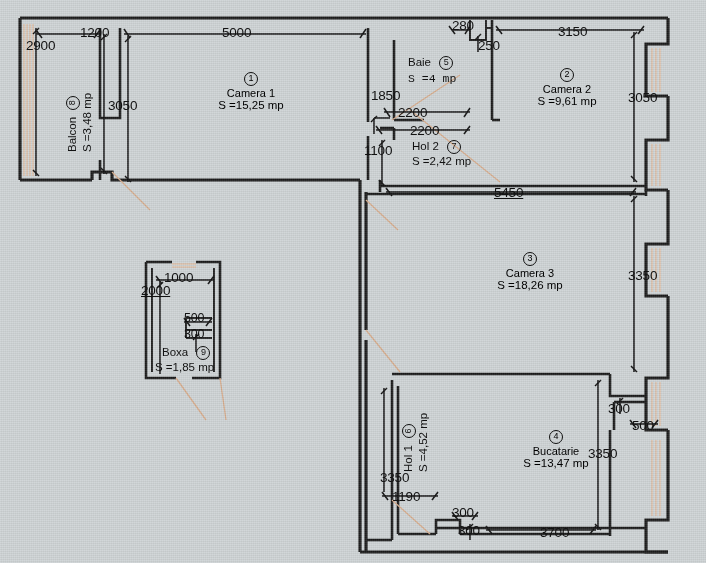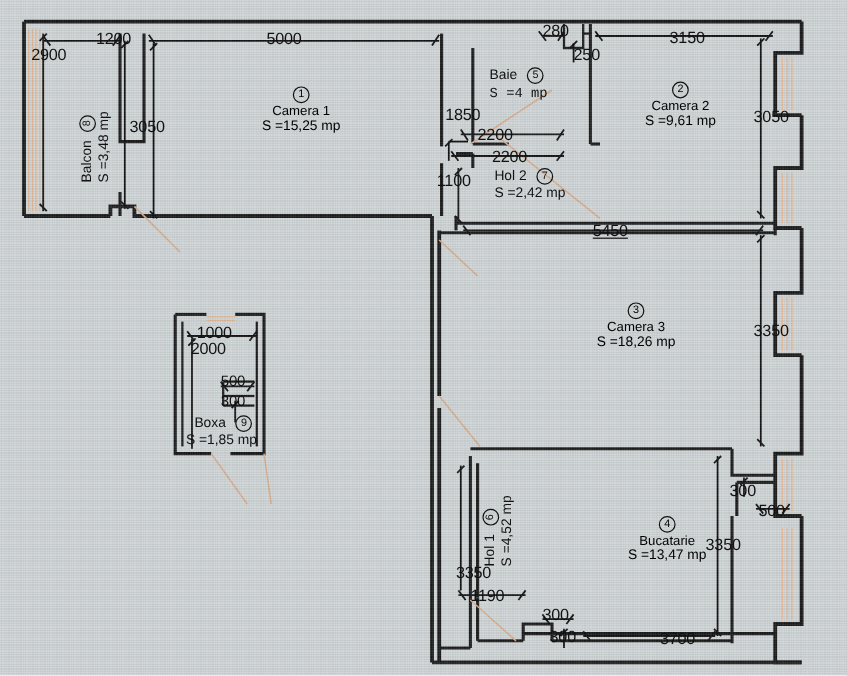--- a/index.html
+++ b/index.html
@@ -353,26 +353,26 @@
 
   <div class="lbl dimtxt" style="left:355px;top:88px;margin-left:16px;">1850</div>
   <div class="lbl dimtxt" style="left:398px;top:105px;">2200</div>
   <div class="lbl dimtxt" style="left:410px;top:123px;">2200</div>
   <div class="lbl dimtxt" style="left:364px;top:143px;">1100</div>
 
   <div class="lbl dimtxt" style="left:494px;top:185px;text-decoration:underline;">5450</div>
   <div class="lbl dimtxt" style="left:628px;top:268px;">3350</div>
 
   <div class="lbl dimtxt" style="left:164px;top:270px;">1000</div>
-  <div class="lbl dimtxt" style="left:159px;top:283px;">2000</div>
+  <div class="lbl dimtxt" style="left:141px;top:283px;text-decoration:underline;">2000</div>
   <div class="lbl dimtxt sm" style="left:184px;top:311px;">500</div>
   <div class="lbl dimtxt sm" style="left:184px;top:327px;">300</div>
 
   <div class="lbl dimtxt" style="left:588px;top:446px;">3350</div>
-  <div class="lbl dimtxt" style="left:540px;top:525px;margin-left:10px;">3700</div>
+  <div class="lbl dimtxt" style="left:540px;top:525px;">3700</div>
   <div class="lbl dimtxt" style="left:608px;top:401px;">300</div>
   <div class="lbl dimtxt" style="left:632px;top:418px;">500</div>
 
   <div class="lbl dimtxt" style="left:380px;top:470px;">3350</div>
   <div class="lbl dimtxt" style="left:392px;top:489px;">1190</div>
 
   <div class="lbl dimtxt" style="left:452px;top:505px;">300</div>
   <div class="lbl dimtxt" style="left:458px;top:523px;">300</div>
 
 </div>

